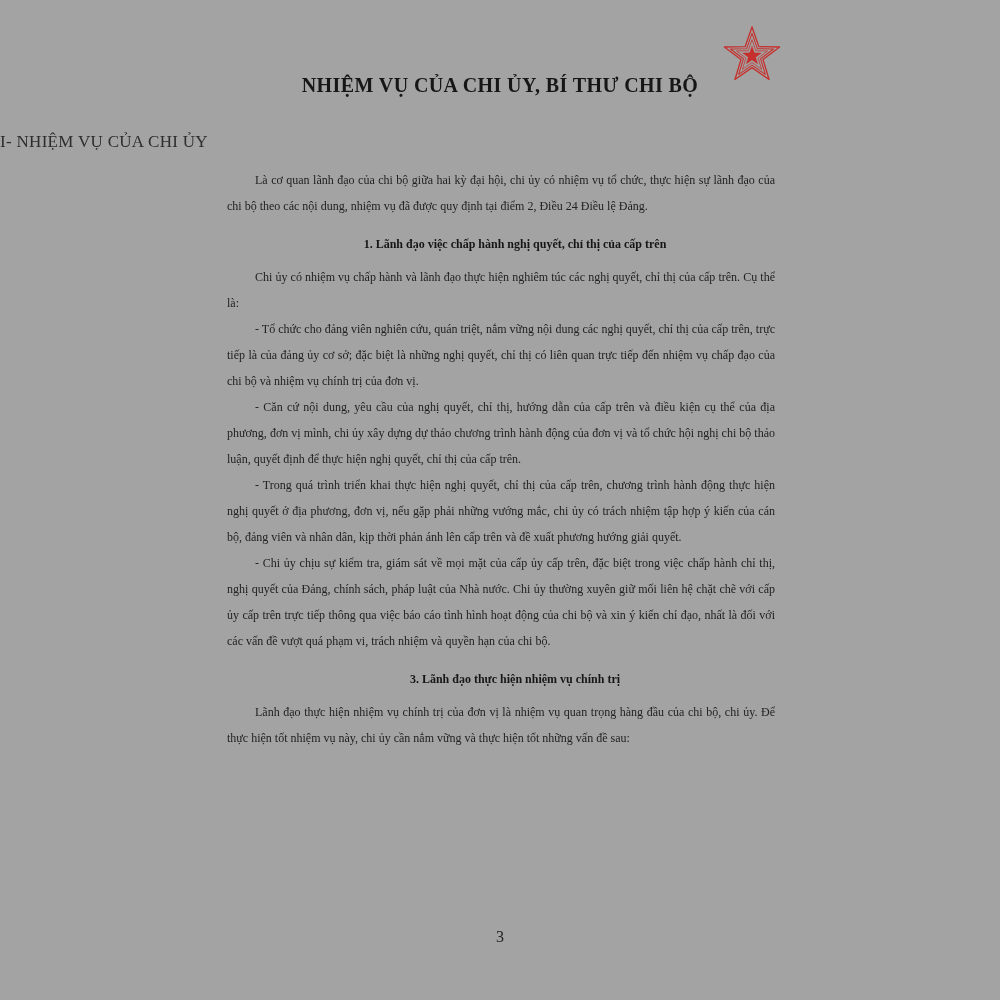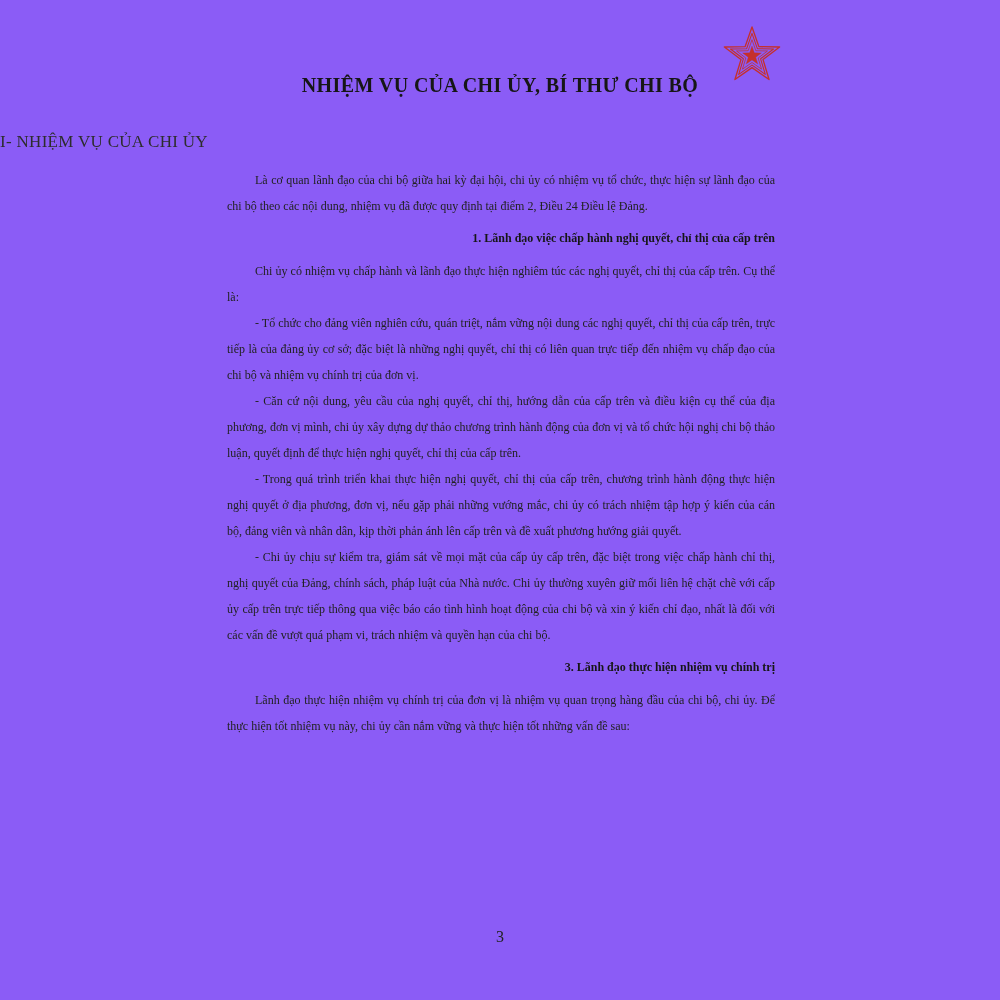--- a/index.html
+++ b/index.html
@@ -4,21 +4,21 @@
 <style>
   html, body {
     margin: 0;
     padding: 0;
     background: #ffffff;
   }
   .page {
     position: relative;
     width: 1000px;
     height: 1000px;
-    background: #8b5cf6;
+    background: #a3a3a3;
     font-family: "Liberation Serif", "DejaVu Serif", serif;
     color: #1f1f1f;
     overflow: hidden;
   }
   .logo {
     position: absolute;
     left: 721px;
     top: 25px;
     width: 62px;
     height: 62px;
@@ -54,24 +54,24 @@
     line-height: 26px;
     text-align: justify;
     color: #222222;
   }
   .content p {
     margin: 0;
     text-indent: 28px;
   }
   .content p.subheading {
     font-weight: bold;
-    margin-top: 6px;
+    margin-top: 12px;
     margin-bottom: 7px;
     color: #161616;
-    text-align: right;
+    text-align: center;
   }
   .page-number {
     position: absolute;
     top: 928px;
     left: 0;
     width: 100%;
     text-align: center;
     font-size: 16px;
     color: #222222;
   }

